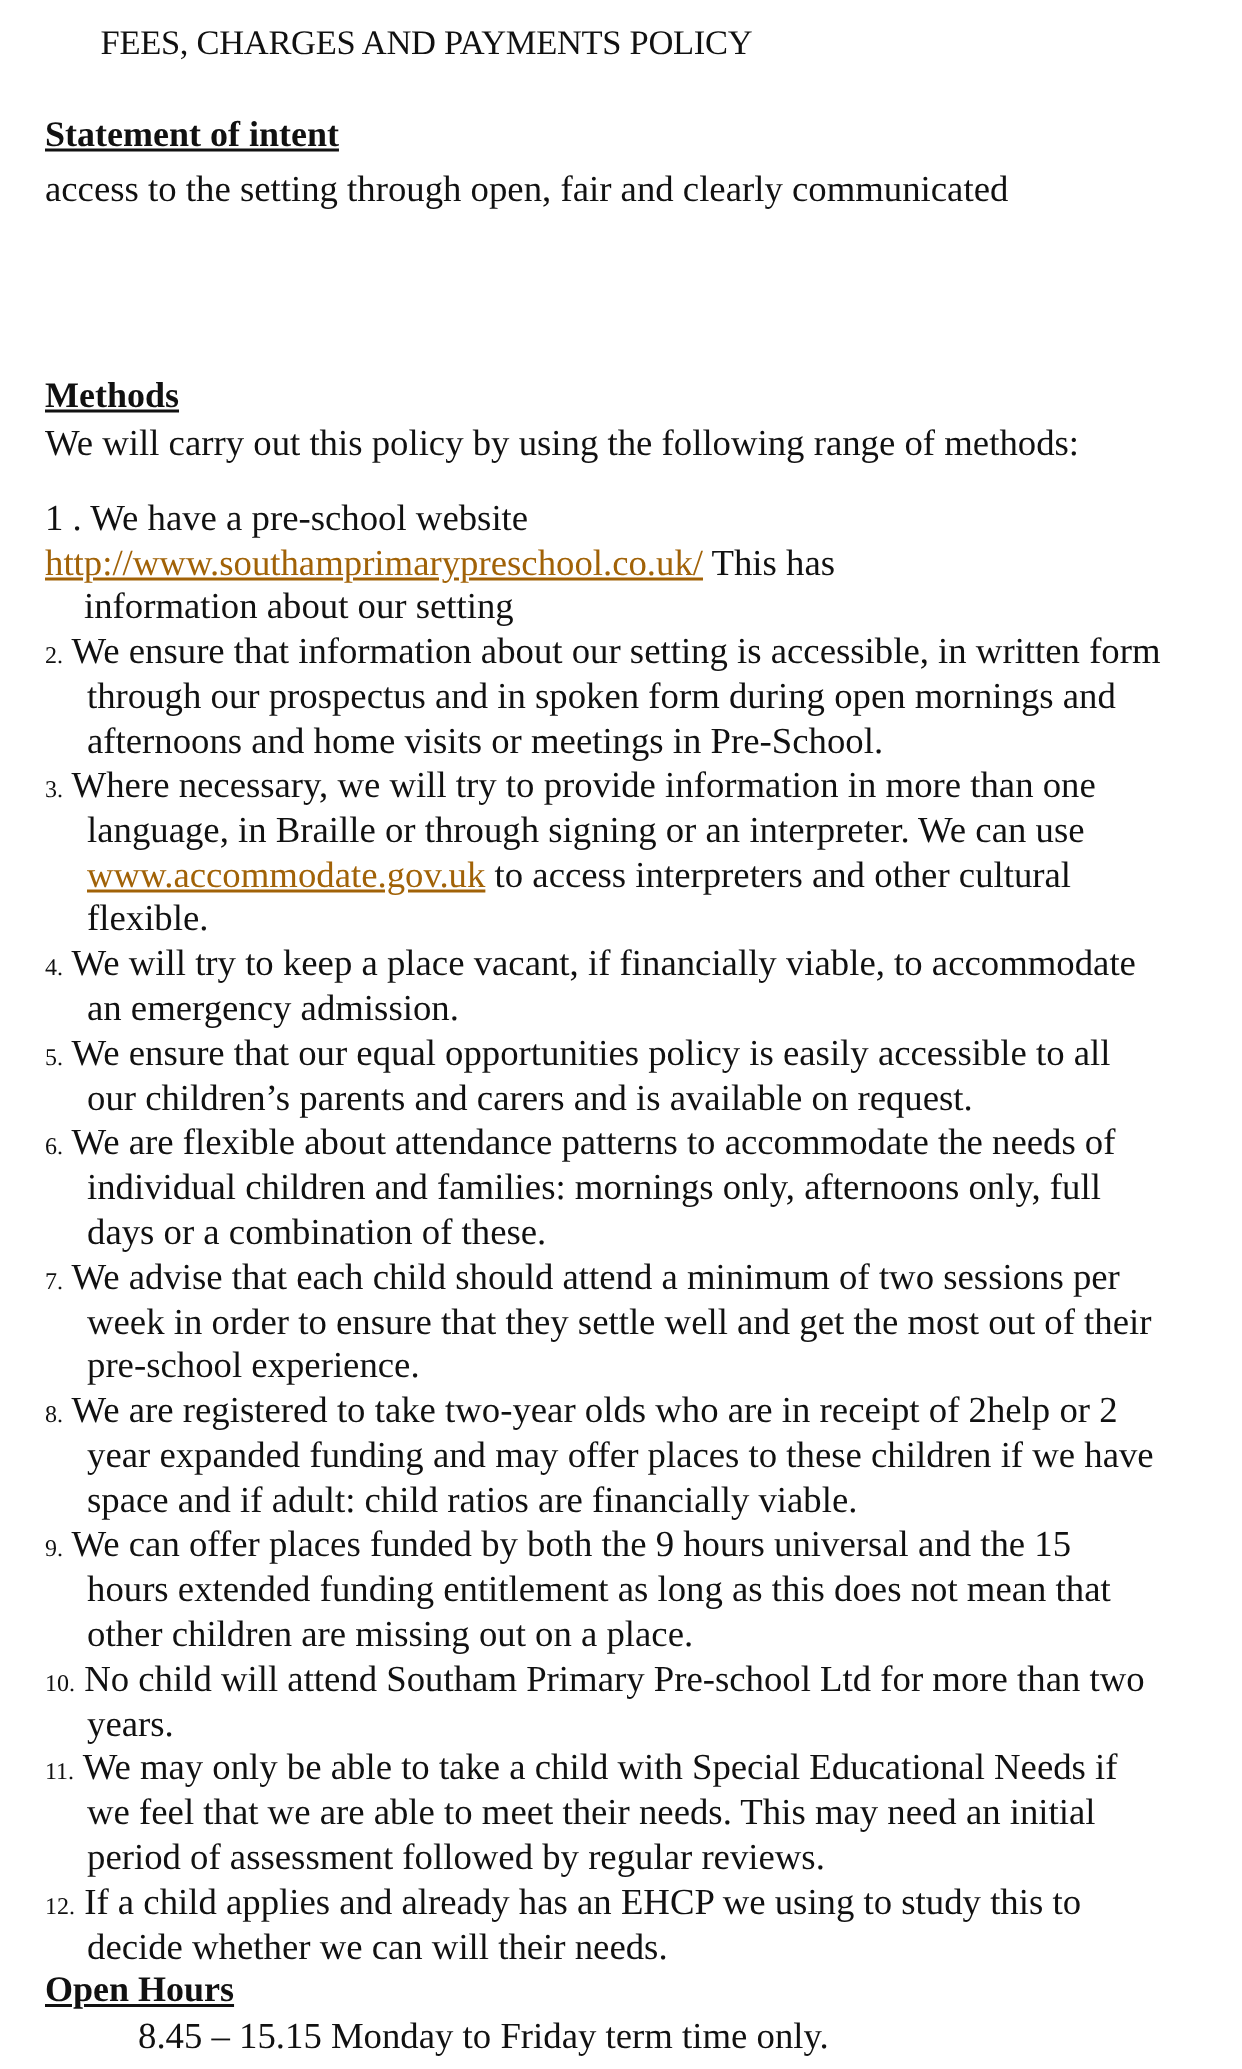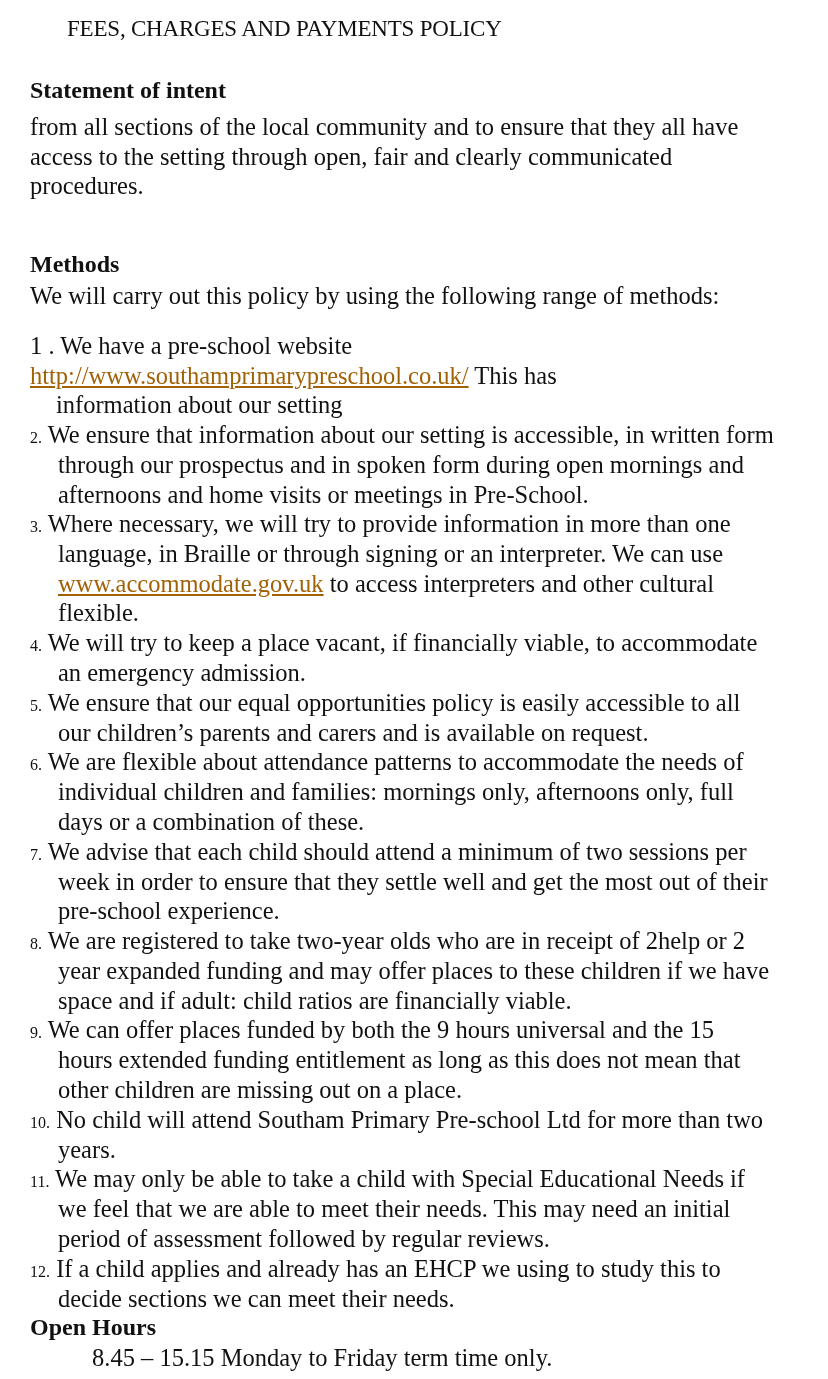--- a/index.html
+++ b/index.html
@@ -7,38 +7,36 @@
     width: 828px; height: 1379px; overflow: hidden;
     font-family: "Liberation Serif", "DejaVu Serif", serif;
     color: #111111;
     position: relative;
   }
   .doc { position: absolute; left: 30px; top: 0; width: 790px; }
   .title {
     position: absolute; top: 16px; left: 2px;
     font-size: 23px; letter-spacing: -0.2px; white-space: nowrap; margin-left: 35px;
   }
-  .h { position: absolute; left: 0; font-size: 24px; font-weight: bold; white-space: nowrap; }
+  .h { position: absolute; left: 0; font-size: 24px; font-weight: bold; white-space: nowrap; text-decoration: underline; }
   .p { position: absolute; left: 0; font-size: 24.5px; line-height: 29.7px; white-space: nowrap; }
   .line { position: absolute; font-size: 24.5px; white-space: nowrap; line-height: 30px; }
   .num { font-size: 16px; }
   a.link { color: #a16207; text-decoration: underline; }
   .ind { left: 28px; }
 </style>
 </head>
 <body>
 
 <div class="doc">
   <div class="title">FEES, CHARGES AND PAYMENTS POLICY</div>
 
   <div class="h" style="top:77px">Statement of intent</div>
   <div class="p" style="top:112px">
-    <div>from all sections of the local community and to ensure that they all have</div>
     <div>access to the setting through open, fair and clearly communicated</div>
-    <div>procedures.</div>
   </div>
 
   <div class="h" style="top:251px">Methods</div>
   <div class="line" style="top:281px;left:0">We will carry out this policy by using the following range of methods:</div>
 
   <div class="line" style="top:331px;left:0">1 . We have a pre-school website</div>
   <div class="line" style="top:361px;left:0">
     <a class="link">http://www.southamprimarypreschool.co.uk/</a><span> This has</span>
   </div>
   <div class="line" style="top:390px;left:26px">information about our setting</div>
@@ -96,18 +94,18 @@
   </div>
 
   <div>
     <div class="line" style="top:1164px;left:0"><span class="num">11.</span> <span>We may only be able to take a child with Special Educational Needs if</span></div>
     <div class="line ind" style="top:1194px">we feel that we are able to meet their needs. This may need an initial</div>
     <div class="line ind" style="top:1224px">period of assessment followed by regular reviews.</div>
   </div>
 
   <div>
     <div class="line" style="top:1254px;left:0"><span class="num">12.</span> <span>If a child applies and already has an EHCP we using to study this to</span></div>
-    <div class="line ind" style="top:1284px">decide sections we can meet their needs.</div>
+    <div class="line ind" style="top:1284px">decide whether we can will their needs.</div>
   </div>
 
   <div class="h" style="top:1314px">Open Hours</div>
   <div class="line" style="top:1343px;left:62px">8.45 – 15.15 Monday to Friday term time only.</div>
 </div>
 
 </body></html>

